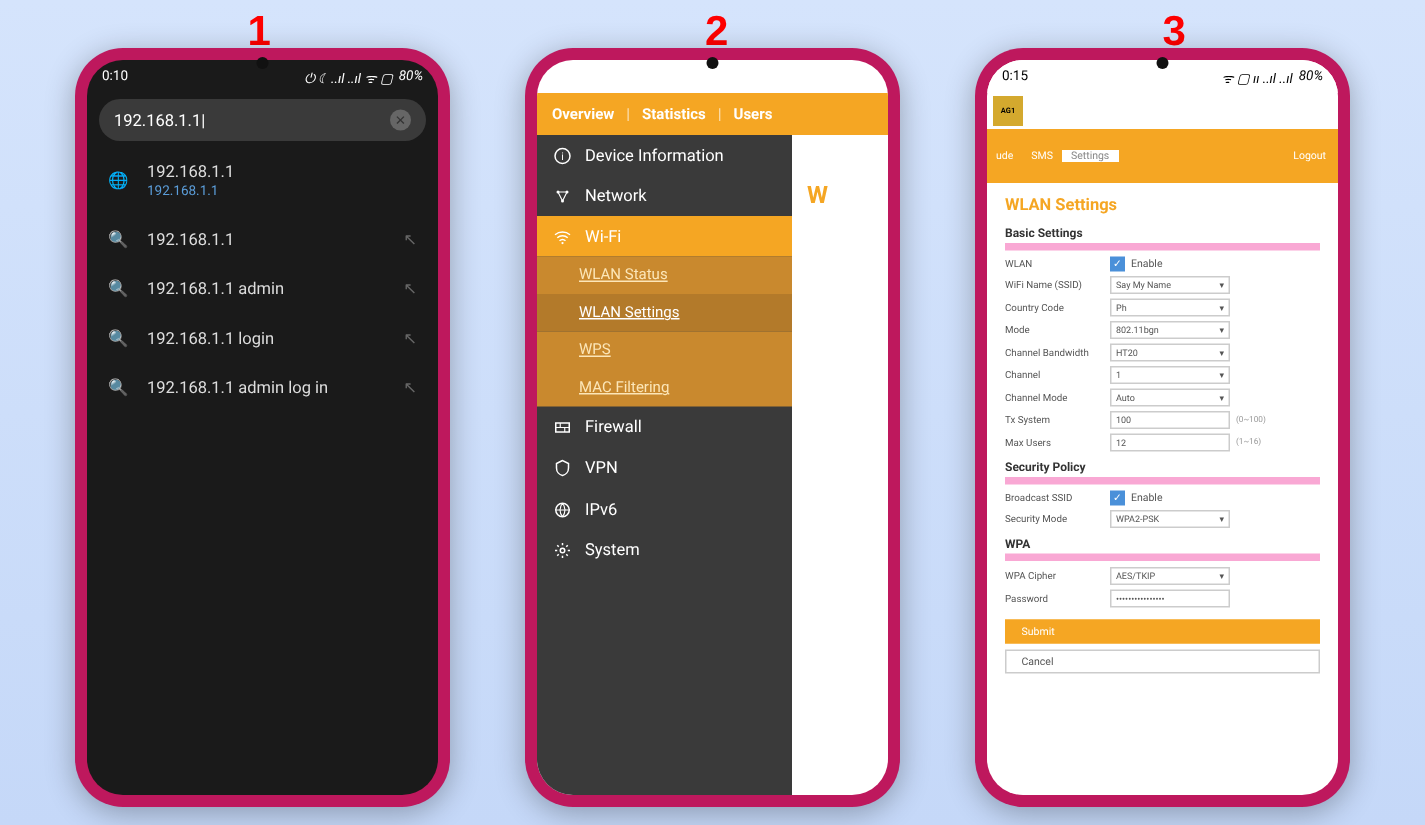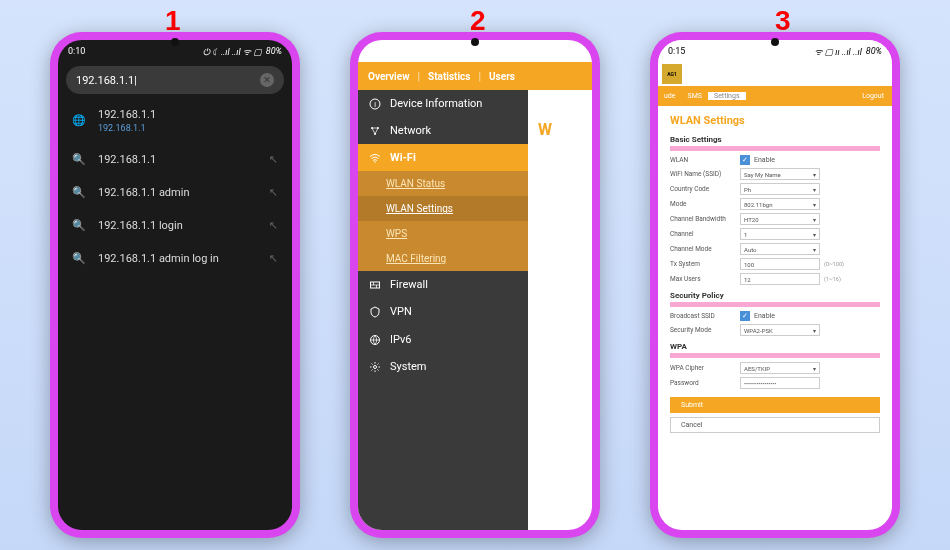--- a/index.html
+++ b/index.html
@@ -15,21 +15,21 @@
   top: 5px;
   font: bold 28px Arial;
   color: #ff0000;
   text-align: center;
 }
 .phone {
   position: absolute;
   top: 32px;
   width: 250px;
   height: 506px;
-  background: #d946ef;
+  background: #be185d;
   border-radius: 32px;
   padding: 8px;
   box-shadow: 0 4px 20px rgba(0,0,0,0.3);
 }
 .screen {
   width: 100%; height: 100%;
   border-radius: 24px;
   overflow: hidden;
   position: relative;
 }
@@ -121,41 +121,41 @@
 .p2 .menu-item {
   display: flex;
   align-items: center;
   gap: 8px;
   padding: 7px 10px;
   color: #fff;
   font-size: 11px;
 }
 .p2 .menu-item.active {
   background: #f5a623;
-  font-weight: bold;
+  font-weight: normal;
 }
 .p2 .sub-item {
   padding: 7px 10px 7px 28px;
   font-size: 10px;
   background: #c9892e;
   color: #fce6b8;
   text-decoration: underline;
 }
 .p2 .sub-item.active {
   background: #b37a2a;
   color: #fff;
 }
 .p2 .icon { width: 14px; display:inline-block; text-align:center; }
 .p2 .icon svg { width:12px; height:12px; fill:#fff; vertical-align:middle;}
 
 
 .p3 .screen { background: #fff; }
 .p3 .tabrow {
   background: #f5a623;
-  height: 20px;
+  height: 36px;
   display: flex;
   align-items: center;
   font-size: 7px;
   color: #fff;
 }
 .p3 .tabrow .t { padding: 0 6px; }
 .p3 .tabrow .t.active { background: #fff; color: #888; }
 .p3 .tabrow .logout { margin-left: auto; padding-right: 8px; }
 .p3 .logo-strip { display: flex; align-items: center; }
 .p3 .logo { width: 20px; height: 20px; background: #d4a92e; margin: 2px 4px; font-size:5px; display:flex; align-items:center; justify-content:center; color:#000; font-weight:bold; }

